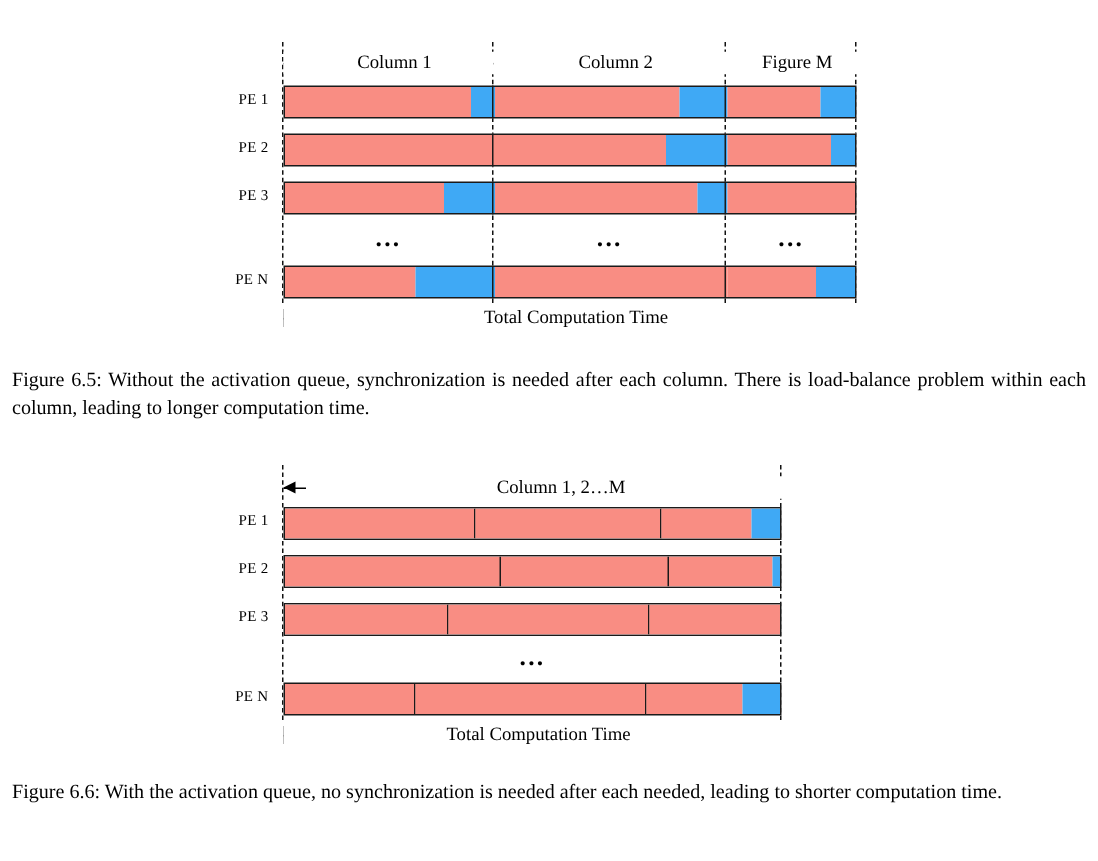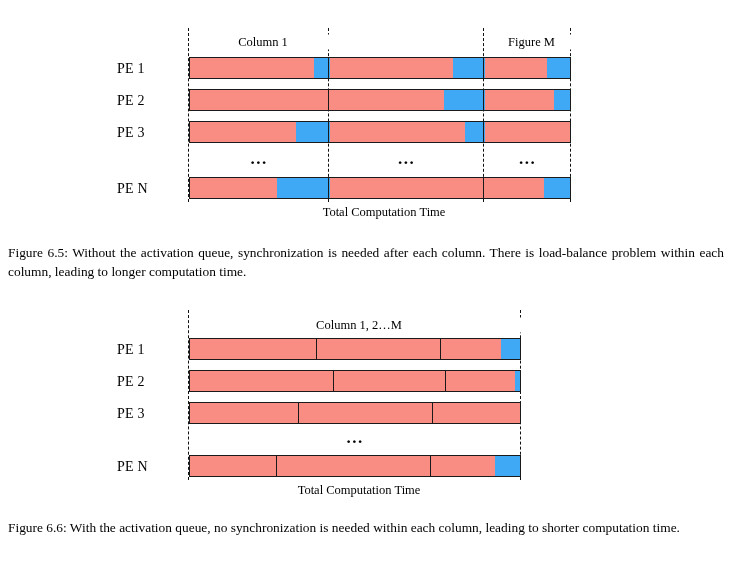--- a/index.html
+++ b/index.html
@@ -26,23 +26,23 @@
     position: absolute;
     left: 0;
     top: 0;
     width: 628px;
   }
 
   
   .pe-label {
     position: absolute;
     font-family: "Liberation Serif", serif;
-    font-size: 14px;
+    font-size: 10px;
     letter-spacing: .2px;
-    text-align: left;
+    text-align: right;
     white-space: nowrap;
     color: #000;
   }
 
   
   .bar {
     position: absolute;
     box-sizing: border-box;
     border: 1.4px solid #1a1a1a;
     background: #ffffff;
@@ -142,20 +142,26 @@
   <div class="fig-canvas" id="fig1-canvas" style="height:232px;">
       <div class="dash-line" style="left: 188.2px; top: 28px; height: 174px;"></div>
       <div class="dash-line" style="left: 328.2px; top: 28px; height: 174px;"></div>
       <div class="dash-line" style="left: 483.2px; top: 28px; height: 174px;"></div>
       <div class="dash-line" style="left: 570.2px; top: 28px; height: 174px;"></div>
       <div class="arrow-row" style="left: 189px; top: 35px; width: 140px;">
         <div class="arrow-line" style="left: 0px; width: 140px;"></div>
         <div class="arrow-head left" style="left: 0px;"></div>
         <div class="arrow-head right" style="left: 132px;"></div>
         <div class="arrow-label" style="left: 0px; width: 140px;">Column 1</div>
+      </div>
+      <div class="arrow-row" style="left: 329px; top: 35px; width: 155px;">
+        <div class="arrow-line" style="left: 0px; width: 155px;"></div>
+        <div class="arrow-head left" style="left: 0px;"></div>
+        <div class="arrow-head right" style="left: 147px;"></div>
+        <div class="arrow-label" style="left: 0px; width: 155px;">Column 2</div>
       </div>
       <div class="arrow-row" style="left: 484px; top: 35px; width: 87px;">
         <div class="arrow-line" style="left: 0px; width: 87px;"></div>
         <div class="arrow-head left" style="left: 0px;"></div>
         <div class="arrow-head right" style="left: 79px;"></div>
         <div class="arrow-label" style="left: 0px; width: 87px;">Figure M</div>
       </div>
       <div class="pe-label" style="left: 117px; top: 60.5px; width: 62px;">PE 1</div>
       <div class="bar" style="left: 189px; top: 57px; width: 382px; height: 22px;">
         <div class="seg red" style="left: 0px; width: 124px;"></div>
@@ -212,21 +218,21 @@
 <div class="caption" style="top:243px;">Figure 6.5: Without the activation queue, synchronization is needed after each column. There is load-balance problem within each column, leading to longer computation time.</div>
 
 <div class="figure" id="fig2" style="top:305px;height:200px;">
   <div class="fig-canvas" id="fig2-canvas" style="height:200px;">
       <div class="dash-line" style="left: 188.2px; top: 5px; height: 170px;"></div>
       <div class="dash-line" style="left: 520.2px; top: 5px; height: 170px;"></div>
       <div class="arrow-row" style="left: 189px; top: 13px; width: 332px;">
         <div class="arrow-line" style="left: 0px; width: 332px;"></div>
         <div class="arrow-head left" style="left: 0px;"></div>
         <div class="arrow-head right" style="left: 324px;"></div>
-        <div class="arrow-label" style="left: 0px; width: 332px;">Column 1, 2…M</div>
+        <div class="arrow-label" style="left: 15px; width: 332px;">Column 1, 2…M</div>
       </div>
       <div class="pe-label" style="left: 117px; top: 36.5px; width: 62px;">PE 1</div>
       <div class="bar" style="left: 189px; top: 33px; width: 332px; height: 22px;">
         <div class="seg red divider-right" style="left: 0px; width: 127px;"></div>
         <div class="seg red divider-right" style="left: 127px; width: 124px;"></div>
         <div class="seg red" style="left: 251px; width: 60px;"></div>
         <div class="seg blue" style="left: 311px; width: 21px;"></div>
       </div>
       <div class="pe-label" style="left: 117px; top: 68.5px; width: 62px;">PE 2</div>
       <div class="bar" style="left: 189px; top: 65px; width: 332px; height: 22px;">
@@ -251,13 +257,13 @@
       <div class="ellipsis" style="left: 189px; top: 124px; width: 332px; text-align: center;">...</div>
       <div class="arrow-row" style="left: 189px; top: 178px; width: 332px;">
         <div class="arrow-line" style="left: 0px; width: 332px;"></div>
         <div class="arrow-cap" style="left: 0px; top: 1px; height: 12px;"></div>
         <div class="arrow-head right" style="left: 324px;"></div>
         <div class="arrow-label" style="left: 0px; width: 332px;">Total Computation Time</div>
       </div>
     </div>
 </div>
 
-<div class="caption" style="top:518px;">Figure 6.6: With the activation queue, no synchronization is needed within each column, leading to shorter computation time.</div>
+<div class="caption" style="top:518px;">Figure 6.6: With the activation queue, no synchronization is needed after each needed, leading to shorter computation time.</div>
 
 </body></html>

